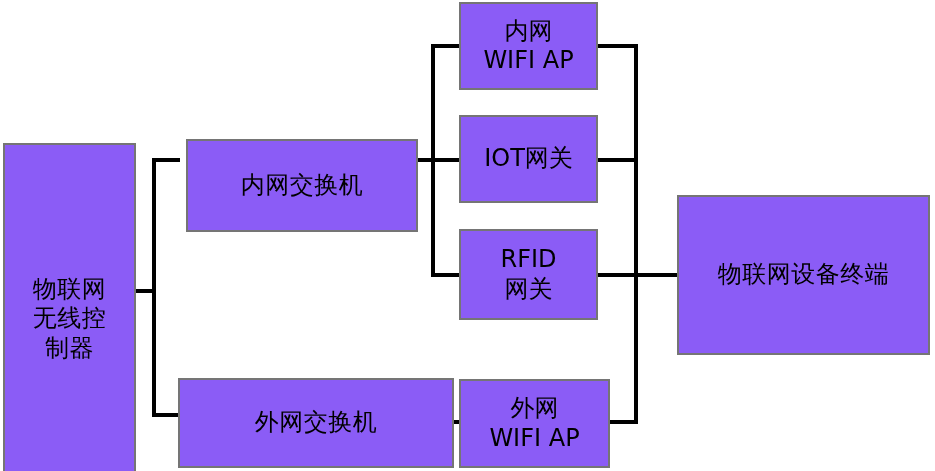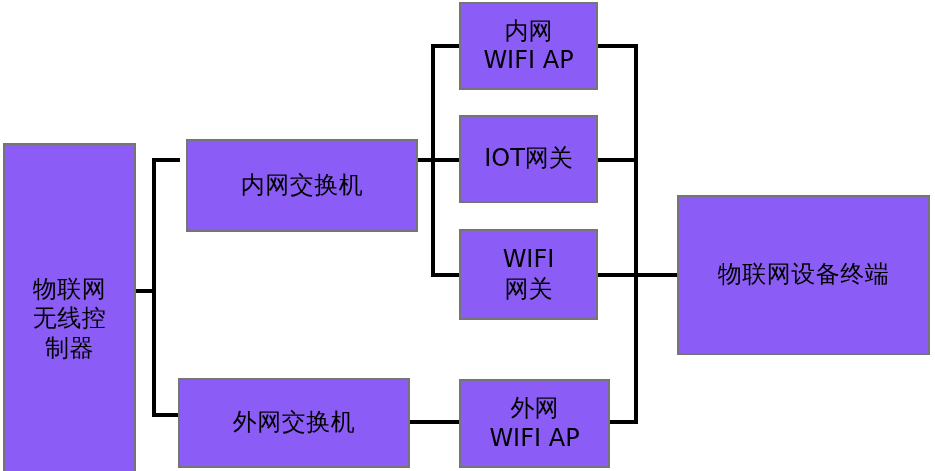--- a/index.html
+++ b/index.html
@@ -90,25 +90,25 @@
   <div class="node-box" style="left:459px; top:2px; width:139px; height:88px;">
     <span class="node-label narrow">内网
 WIFI AP</span>
   </div>
 
   <div class="node-box" style="left:459px; top:115px; width:139px; height:88px;">
     <span class="node-label narrow">IOT网关</span>
   </div>
 
   <div class="node-box" style="left:459px; top:229px; width:139px; height:91px;">
-    <span class="node-label narrow">WIFI
+    <span class="node-label narrow">RFID
 网关</span>
   </div>
 
-  <div class="node-box" style="left:178px; top:378px; width:232px; height:90px;">
+  <div class="node-box" style="left:178px; top:378px; width:276px; height:90px;">
     <span class="node-label">外网交换机</span>
   </div>
 
   <div class="node-box" style="left:459px; top:379px; width:151px; height:89px;">
     <span class="node-label narrow">外网
 WIFI AP</span>
   </div>
 
   <div class="node-box" style="left:677px; top:195px; width:253px; height:160px;">
     <span class="node-label">物联网设备终端</span>

